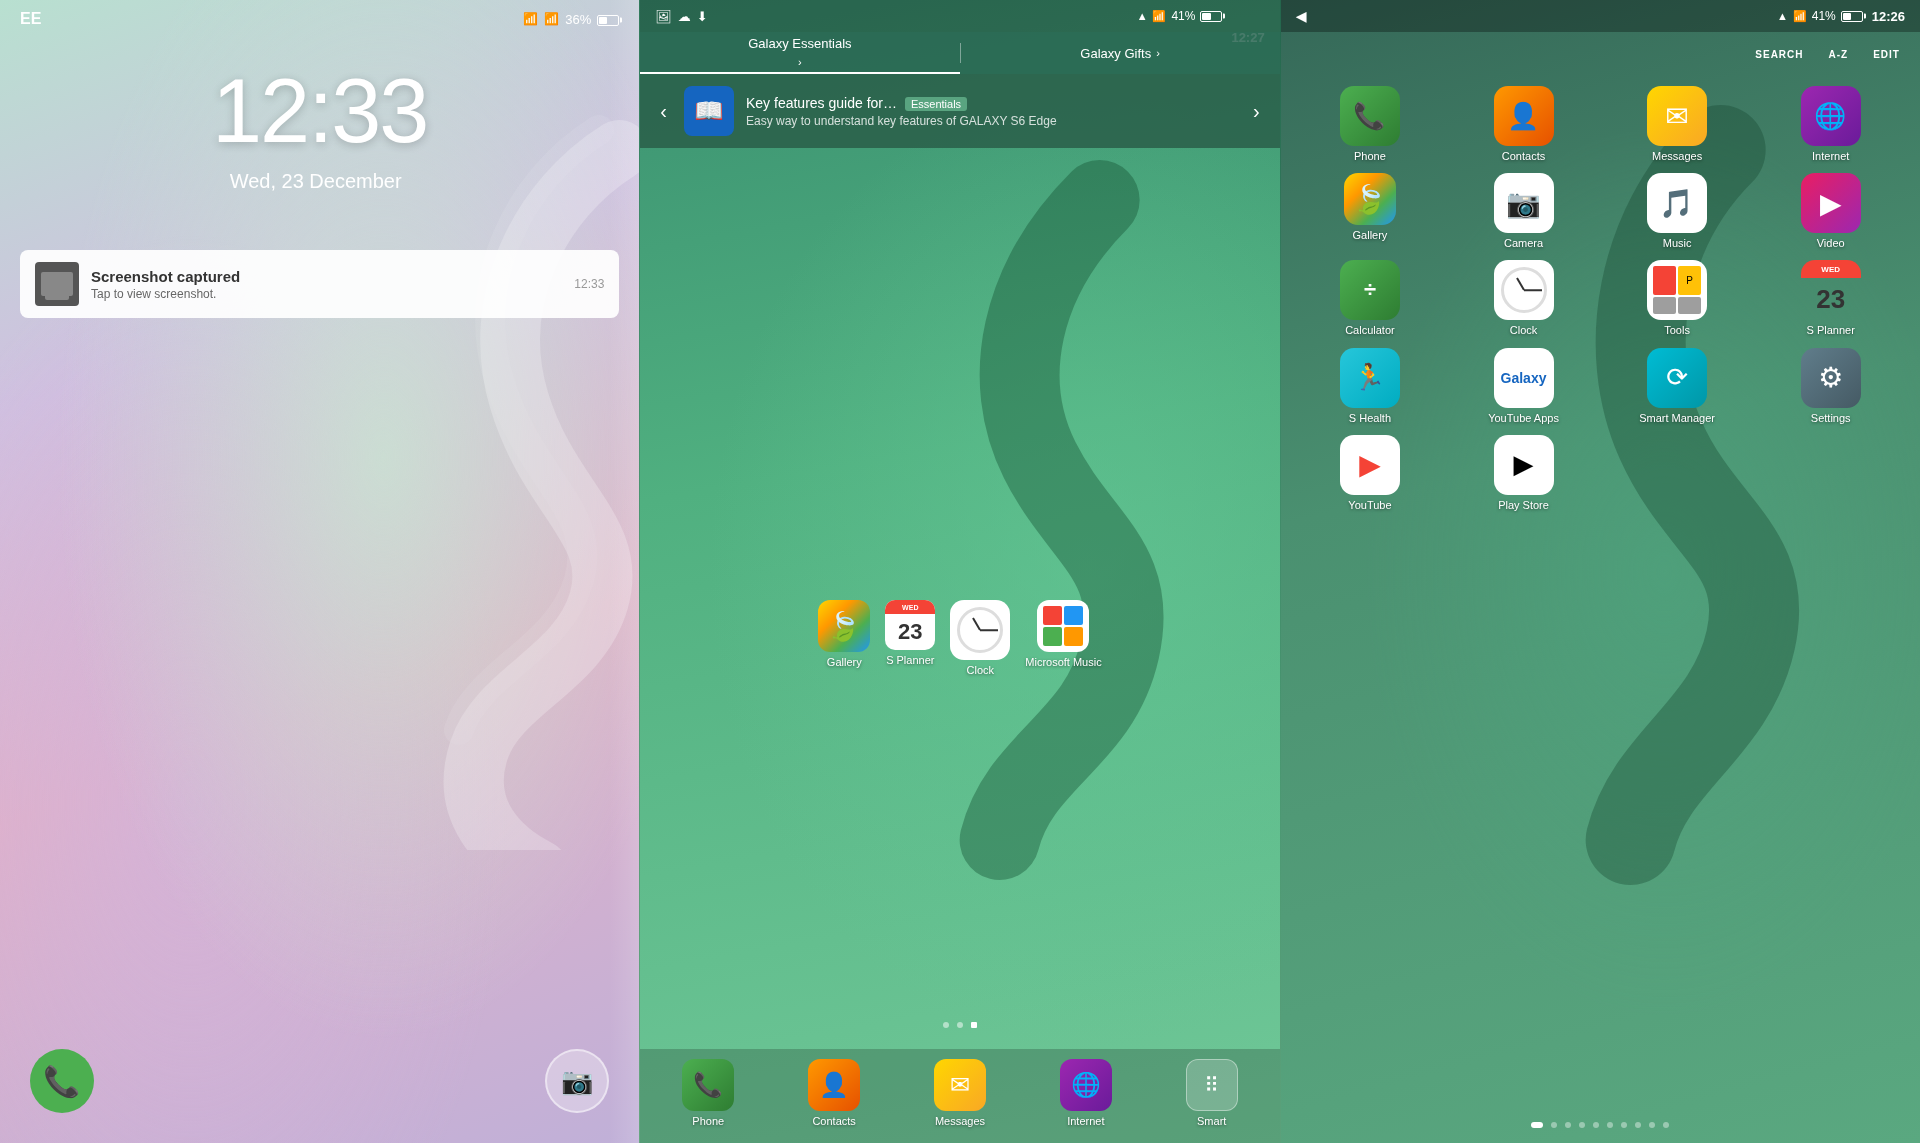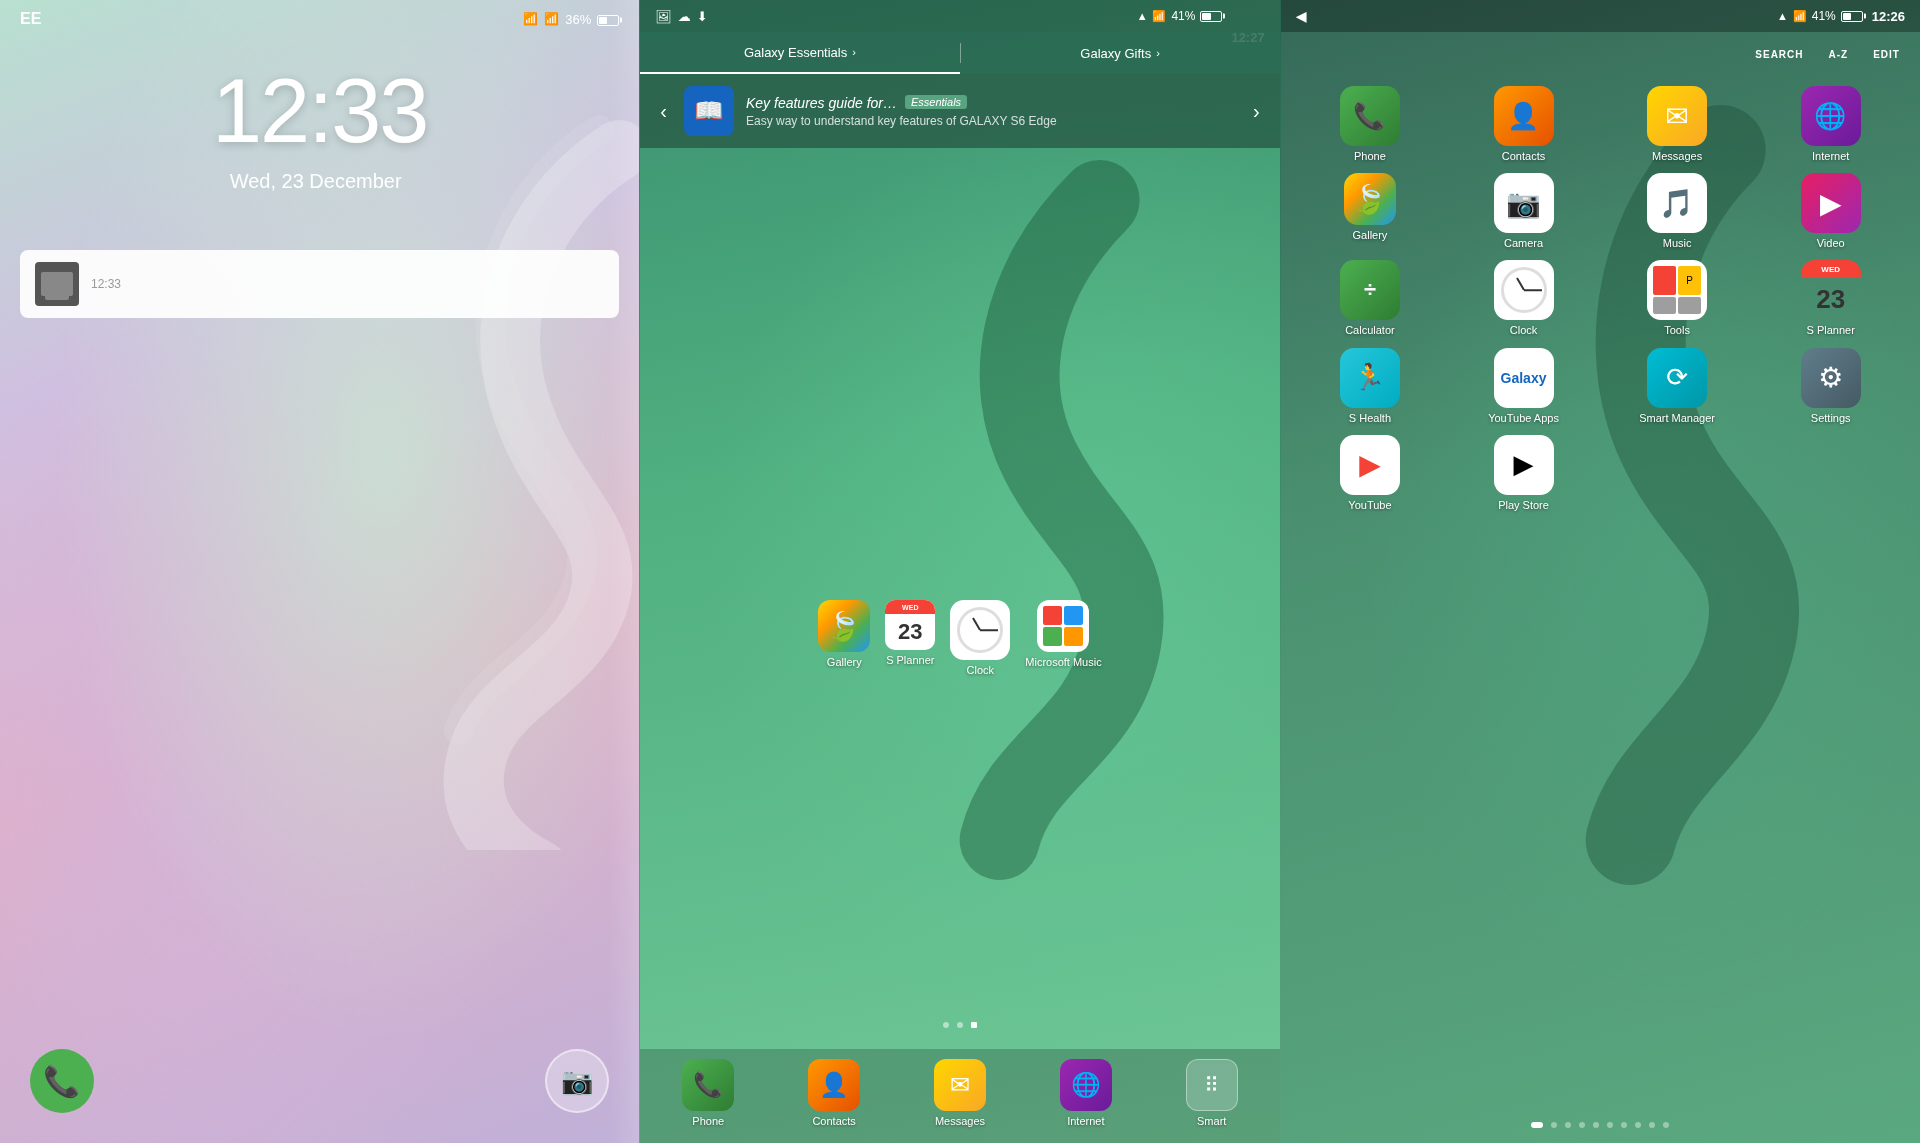--- a/index.html
+++ b/index.html
@@ -167,21 +167,21 @@
       flex: 1;
       display: flex;
       align-items: center;
       justify-content: center;
       gap: 5px;
       color: white;
       font-size: 13px;
       height: 100%;
       cursor: pointer;
     }
-    .tab-item.active { border-bottom: 2px solid white; }
+    .tab-item.active { border-bottom: 2px solid white; flex-direction: column; }
     .tab-divider { width: 1px; height: 20px; background: rgba(255,255,255,0.4); }
 
     .featured-card {
       position: absolute;
       top: 74px;
       left: 0; right: 0;
       background: rgba(40,90,70,0.8);
       padding: 12px 15px;
       display: flex;
       align-items: center;
@@ -547,20 +547,24 @@
     </div>
   </div>
 
   <div class="clock-big">12:33</div>
   <div class="date-text">Wed, 23 December</div>
 
   <div class="notification-card">
     <div class="notif-icon">
       <div class="notif-icon-inner"></div>
     </div>
+    <div class="notif-content">
+      <div class="notif-title">Screenshot captured</div>
+      <div class="notif-sub">Tap to view screenshot.</div>
+    </div>
     <div class="notif-time">12:33</div>
   </div>
 
   <div class="phone-icon" style="position:absolute;bottom:30px;left:30px;">
     <span style="font-size:30px;color:white;">📞</span>
   </div>
 
   <div class="camera-icon-btn" style="position:absolute;bottom:30px;right:30px;">
     <span style="font-size:26px;">📷</span>
   </div>
@@ -599,21 +603,21 @@
     <div class="tab-item">
       <span style="font-size:13px;">Galaxy Gifts</span>
       <span style="font-size:11px;">›</span>
     </div>
   </div>
 
   <div class="featured-card">
     <span class="featured-nav">‹</span>
     <div class="featured-icon">📖</div>
     <div class="featured-text">
-      <div style="display:flex;align-items:flex-start;flex-wrap:wrap;font-style:italic;">
+      <div style="display:flex;align-items:flex-end;flex-wrap:wrap;">
         <span style="font-size:14px;font-weight:500;color:white;">Key features guide for…</span>
         <span class="featured-badge">Essentials</span>
       </div>
       <div class="featured-desc">Easy way to understand key features of GALAXY S6 Edge</div>
     </div>
     <span class="featured-nav">›</span>
   </div>
 
   <div class="home-main-apps">
     <div class="app-row">

